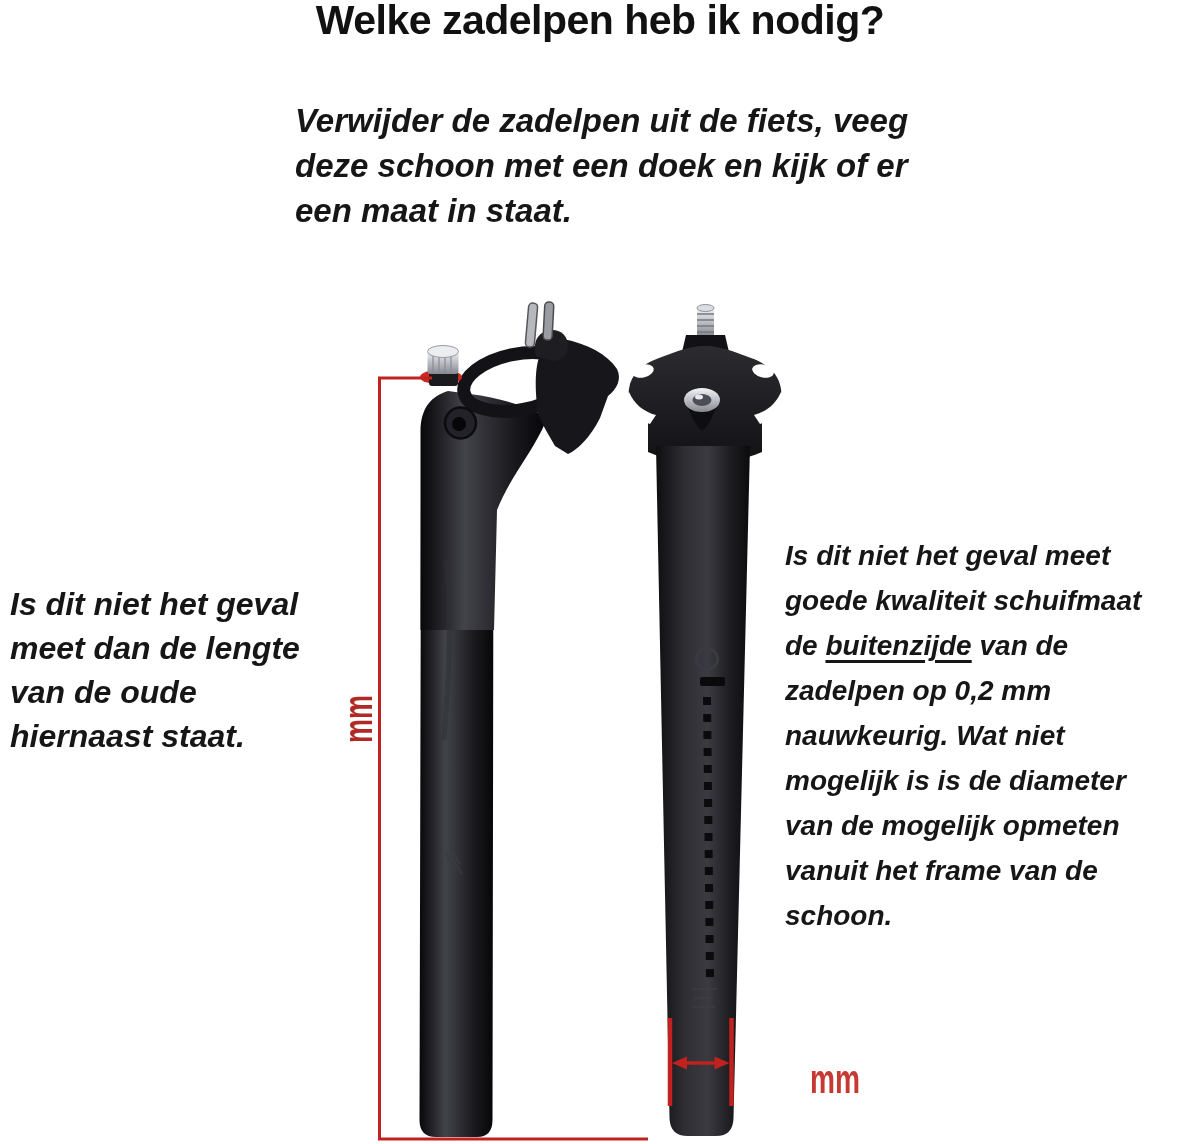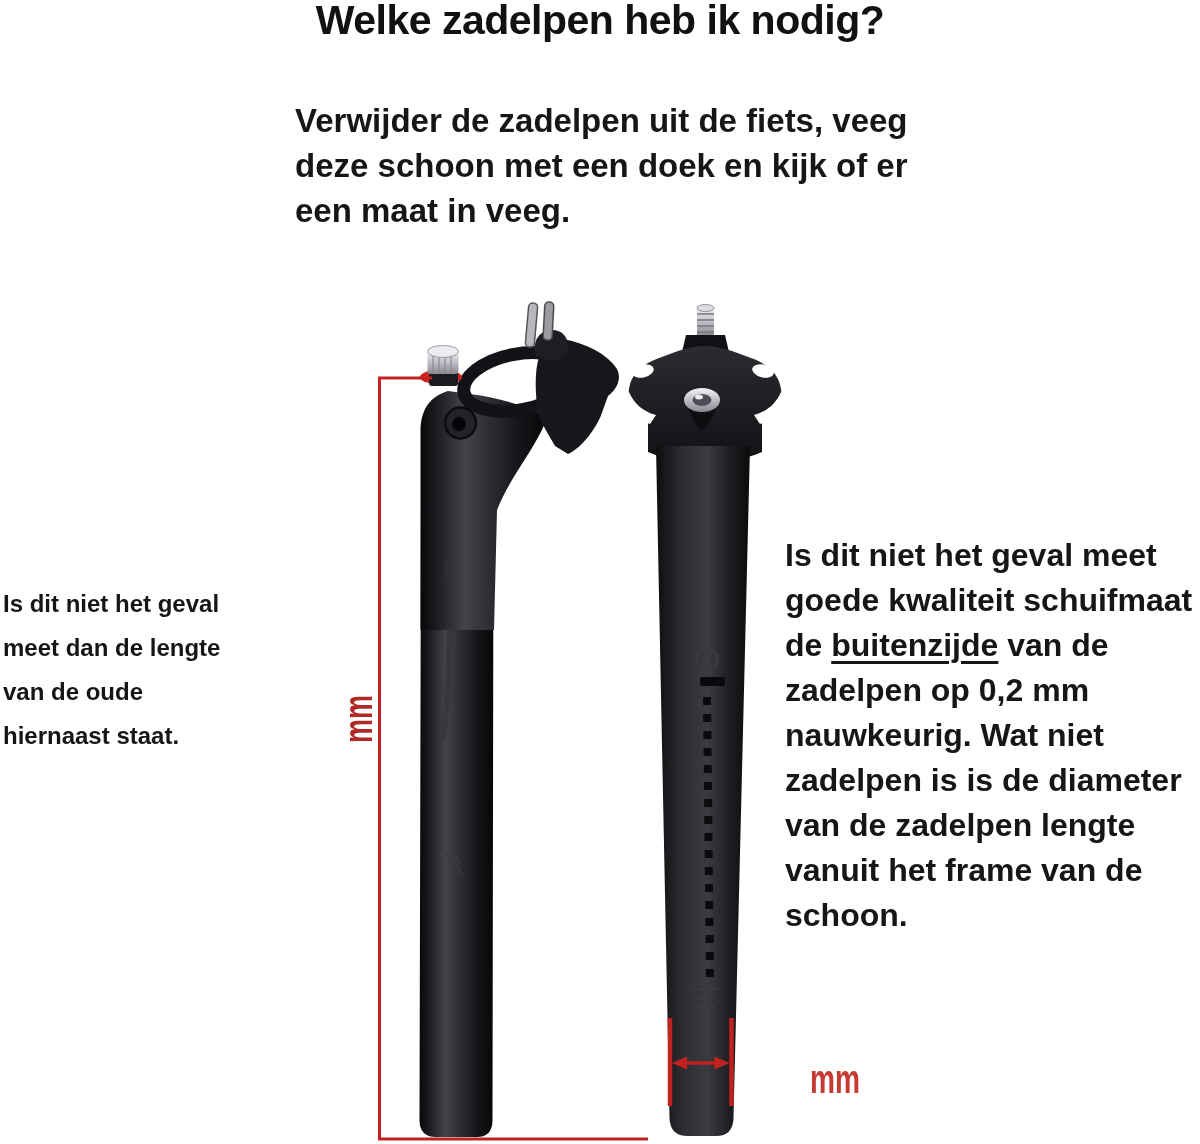--- a/index.html
+++ b/index.html
@@ -1,29 +1,29 @@
 <!DOCTYPE html>
 <html><head>
 <meta charset="utf-8">
 <style>
   html,body{margin:0;padding:0;background:#fff;}
   .canvas{
     position:relative;width:1200px;height:1144px;background:#ffffff;
     font-family:"Liberation Sans",sans-serif;color:#161616;overflow:hidden;
   }
   .illu{position:absolute;left:0;top:0;z-index:1;}
-  .txt{position:absolute;z-index:2;font-weight:bold;white-space:nowrap;}
+  .txt{position:absolute;z-index:2;font-weight:bold;white-space:nowrap;font-style:italic;}
   .title{
     position:absolute;z-index:2;top:-2px;left:0;width:100%;margin:0;
     text-align:center;font-size:41px;line-height:44px;font-weight:bold;
     letter-spacing:-0.5px;color:#111;white-space:nowrap;
   }
   .intro{left:295px;top:98px;font-size:33px;line-height:45px;}
-  .note-left{left:3px;top:582px;font-size:24px;line-height:44px;}
-  .note-right{left:785px;top:533px;font-size:32px;line-height:45px;}
+  .note-left{left:10px;top:582px;font-size:32px;line-height:44px;}
+  .note-right{left:785px;top:533px;font-size:28px;line-height:45px;}
   .u-term{text-decoration:underline;text-decoration-thickness:3px;text-underline-offset:5px;margin-top:32px;}
 </style>
 </head>
 <body>
 
 <div class="canvas">
 
   <svg class="illu" width="1200" height="1144" viewBox="0 0 1200 1144">
     <defs>
       <linearGradient id="gL" x1="0" y1="0" x2="1" y2="0">
@@ -105,35 +105,35 @@
       <polygon points="729.5,1063 714.5,1056.5 714.5,1069.5" fill="#c1221f"></polygon>
       <text x="810" y="1093" textLength="50" lengthAdjust="spacingAndGlyphs" font-size="40" font-weight="bold" fill="#c53a32" font-family="Liberation Sans, sans-serif">mm</text>
     </g>
   </svg>
 
   <h1 class="title">Welke zadelpen heb ik nodig?</h1>
 
   <div class="txt intro">
     <div>Verwijder de zadelpen uit de fiets, veeg</div>
     <div>deze schoon met een doek en kijk of er</div>
-    <div>een maat in veeg.</div>
+    <div>een maat in staat.</div>
   </div>
 
   <div class="txt note-left">
     <div>Is dit niet het geval</div>
     <div>meet dan de lengte</div>
     <div>van de oude</div>
     <div>hiernaast staat.</div>
   </div>
 
   <div class="txt note-right">
     <div>Is dit niet het geval meet</div>
     <div>goede kwaliteit schuifmaat</div>
     <div><span>de </span><span class="u-term">buitenzijde</span><span> van de</span></div>
     <div>zadelpen op 0,2 mm</div>
     <div>nauwkeurig. Wat niet</div>
-    <div>zadelpen is is de diameter</div>
-    <div>van de zadelpen lengte</div>
+    <div>mogelijk is is de diameter</div>
+    <div>van de mogelijk opmeten</div>
     <div>vanuit het frame van de</div>
     <div>schoon.</div>
   </div>
 
 </div>
 
 </body></html>

